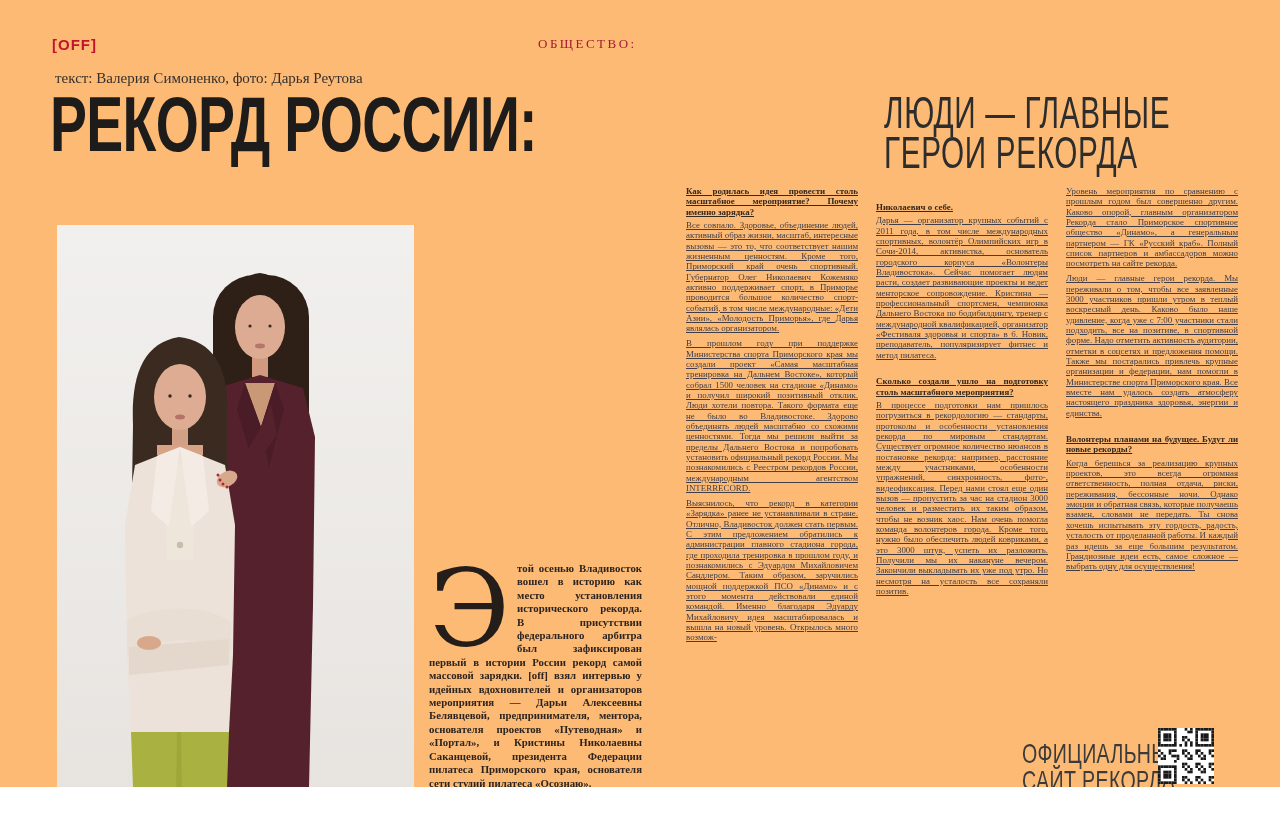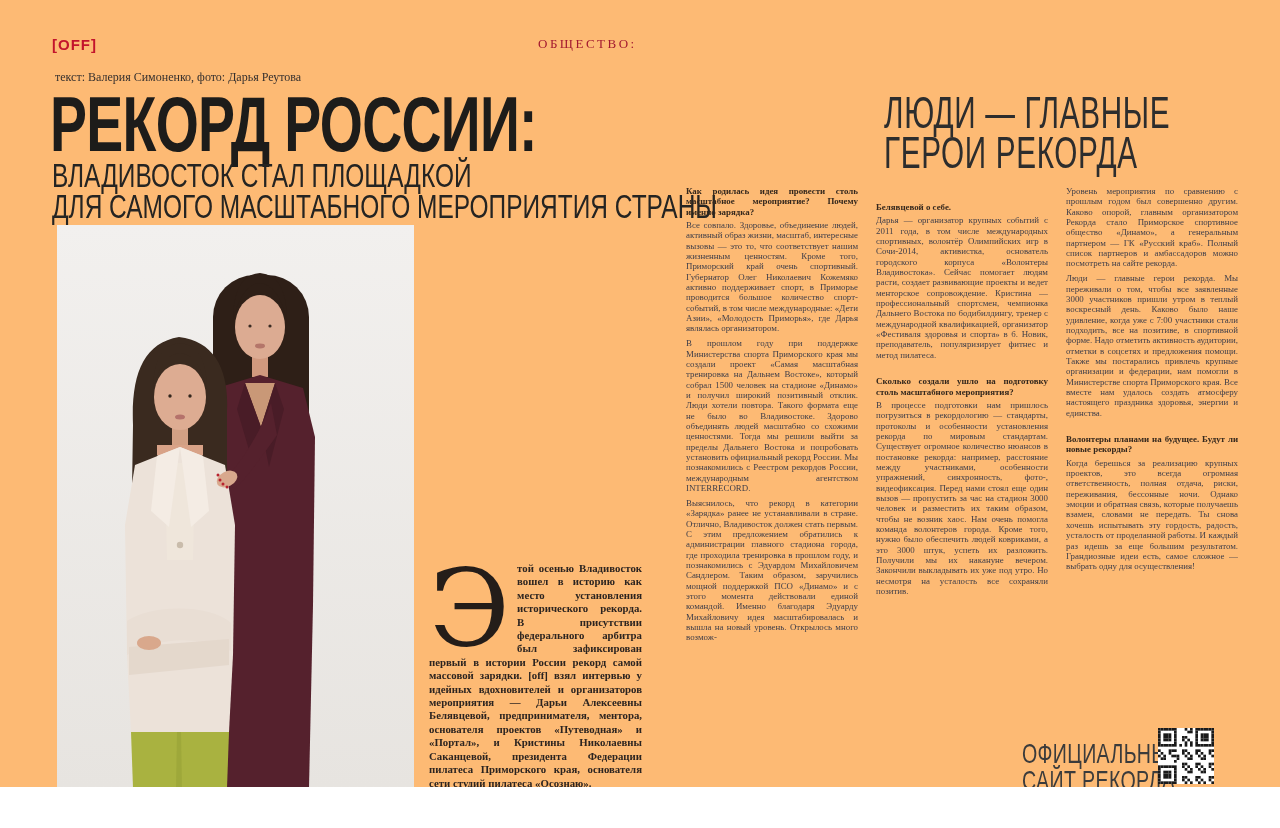--- a/index.html
+++ b/index.html
@@ -6,21 +6,21 @@
   .spread{position:relative;width:1280px;height:787px;background:#fdba74;overflow:hidden;
           font-family:"Liberation Serif",serif;}
   .abs{position:absolute;}
   .cond{display:inline-block;transform-origin:left top;white-space:nowrap;
         font-family:"Liberation Sans",sans-serif;}
 
   
   .brand{left:52px;top:36px;font-family:"Liberation Sans",sans-serif;font-weight:700;
          font-size:15px;letter-spacing:1px;color:#c3142c;}
   .section{left:514px;top:36px;font-size:13px;letter-spacing:2.5px;color:#a2182f;margin-left:24px;}
-  .byline{left:55px;top:70px;font-size:12px;color:#35302e;}
+  .byline{left:55px;top:70px;font-size:15px;color:#35302e;}
   .big-title{left:50px;top:86px;font-size:77px;font-weight:700;letter-spacing:-1px;
              color:#1d1c1a;transform:scaleX(0.72);line-height:1;}
   .subtitle{left:52px;top:160px;color:#252422;}
   .subtitle .cond{display:block;font-size:34px;line-height:31px;font-weight:400;
                   transform:scaleX(0.72);letter-spacing:0;}
 
   
   .photo{left:57px;top:225px;width:357px;height:563px;}
   .photo svg{display:block;}
 
@@ -35,42 +35,38 @@
           font-size:13.5px;color:#2b2b2b;}
   .footer{left:429px;top:791px;width:213px;text-align:right;font-size:16px;color:#3d3d3d;font-weight:bold;}
 
   
   .r-title{left:884px;top:93px;color:#2d2d2d;}
   .r-title .cond{display:block;font-size:45px;line-height:40px;font-weight:400;
                  transform:scaleX(0.66);letter-spacing:1px;}
   .col{top:186px;width:172px;font-size:8.9px;line-height:10.35px;text-align:justify;
        color:#3f3e49;}
   .col-1{left:686px;} .col-2{left:876px;} .col-3{left:1066px;}
-  .col p{margin:0 0 4.5px 0;}
+  .col p{margin:0 0 4.5px 0;text-decoration:underline;}
   .question{font-weight:700;color:#35281d;margin:16px 0 3px 0 !important;}
   .question.first{margin-top:0 !important;}
 
   .site-label{left:1022px;top:741px;color:#3b3b3b;}
   .site-label .cond{display:block;font-size:28px;line-height:26.5px;font-weight:400;
                     transform:scaleX(0.70);letter-spacing:0.5px;}
   .qr{left:1158px;top:728px;width:56px;height:56px;background:#ffffff;}
 </style>
 </head>
 <body>
 
 <div class="spread">
 
   <div class="abs brand">[OFF]</div>
   <div class="abs section">ОБЩЕСТВО:</div>
   <div class="abs byline">текст: Валерия Симоненко, фото: Дарья Реутова</div>
   <div class="abs big-title cond">РЕКОРД РОССИИ:</div>
-  <div class="abs subtitle">
-    <span class="cond">ВЛАДИВОСТОК СТАЛ ПЛОЩАДКОЙ</span>
-    <span class="cond">ДЛЯ САМОГО МАСШТАБНОГО МЕРОПРИЯТИЯ СТРАНЫ</span>
-  </div>
 
   <div class="abs photo">
     <svg width="357" height="563" viewBox="0 0 357 563" preserveAspectRatio="none">
       <defs>
         <linearGradient id="bgGrad" x1="0" y1="0" x2="0" y2="1">
           <stop offset="0" stop-color="#f2f0ee"></stop>
           <stop offset="1" stop-color="#e7e4e0"></stop>
         </linearGradient>
       </defs>
       <rect width="357" height="563" fill="url(#bgGrad)"></rect>
@@ -128,21 +124,21 @@
   </div>
 
   <div class="abs col col-1">
     <p class="question first">Как родилась идея провести столь масштабное мероприятие? Почему именно зарядка?</p>
     <p>Все совпало. Здоровье, объединение людей, активный образ жизни, масштаб, интересные вызовы — это то, что соответствует нашим жизненным ценностям. Кроме того, Приморский край очень спортивный. Губернатор Олег Николаевич Кожемяко активно поддерживает спорт, в Приморье проводится большое количество спорт-событий, в том числе международные: «Дети Азии», «Молодость Приморья», где Дарья являлась организатором.</p>
     <p>В прошлом году при поддержке Министерства спорта Приморского края мы создали проект «Самая масштабная тренировка на Дальнем Востоке», который собрал 1500 человек на стадионе «Динамо» и получил широкий позитивный отклик. Люди хотели повтора. Такого формата еще не было во Владивостоке. Здорово объединять людей масштабно со схожими ценностями. Тогда мы решили выйти за пределы Дальнего Востока и попробовать установить официальный рекорд России. Мы познакомились с Реестром рекордов России, международным агентством INTERRECORD.</p>
     <p>Выяснилось, что рекорд в категории «Зарядка» ранее не устанавливали в стране. Отлично, Владивосток должен стать первым. С этим предложением обратились к администрации главного стадиона города, где проходила тренировка в прошлом году, и познакомились с Эдуардом Михайловичем Сандлером. Таким образом, заручились мощной поддержкой ПСО «Динамо» и с этого момента действовали единой командой. Именно благодаря Эдуарду Михайловичу идея масштабировалась и вышла на новый уровень. Открылось много возмож-</p>
   </div>
 
   <div class="abs col col-2">
-    <p class="question">Белявцевой о себе.</p>
+    <p class="question">Николаевич о себе.</p>
     <p>Дарья — организатор крупных событий с 2011 года, в том числе международных спортивных, волонтёр Олимпийских игр в Сочи-2014, активистка, основатель городского корпуса «Волонтеры Владивостока». Сейчас помогает людям расти, создает развивающие проекты и ведет менторское сопровождение. Кристина — профессиональный спортсмен, чемпионка Дальнего Востока по бодибилдингу, тренер с международной квалификацией, организатор «Фестиваля здоровья и спорта» в б. Новик, преподаватель, популяризирует фитнес и метод пилатеса.</p>
     <p class="question">Сколько создали ушло на подготовку столь масштабного мероприятия?</p>
     <p>В процессе подготовки нам пришлось погрузиться в рекордологию — стандарты, протоколы и особенности установления рекорда по мировым стандартам. Существует огромное количество нюансов в постановке рекорда: например, расстояние между участниками, особенности упражнений, синхронность, фото-, видеофиксация. Перед нами стоял еще один вызов — пропустить за час на стадион 3000 человек и разместить их таким образом, чтобы не возник хаос. Нам очень помогла команда волонтеров города. Кроме того, нужно было обеспечить людей ковриками, а это 3000 штук, успеть их разложить. Получили мы их накануне вечером. Закончили выкладывать их уже под утро. Но несмотря на усталость все сохраняли позитив.</p>
   </div>
 
   <div class="abs col col-3">
     <p>Уровень мероприятия по сравнению с прошлым годом был совершенно другим. Каково опорой, главным организатором Рекорда стало Приморское спортивное общество «Динамо», а генеральным партнером — ГК «Русский краб». Полный список партнеров и амбассадоров можно посмотреть на сайте рекорда.</p>
     <p>Люди — главные герои рекорда. Мы переживали о том, чтобы все заявленные 3000 участников пришли утром в теплый воскресный день. Каково было наше удивление, когда уже с 7:00 участники стали подходить, все на позитиве, в спортивной форме. Надо отметить активность аудитории, отметки в соцсетях и предложения помощи. Также мы постарались привлечь крупные организации и федерации, нам помогли в Министерстве спорта Приморского края. Все вместе нам удалось создать атмосферу настоящего праздника здоровья, энергии и единства.</p>
     <p class="question">Волонтеры планами на будущее. Будут ли новые рекорды?</p>
     <p>Когда берешься за реализацию крупных проектов, это всегда огромная ответственность, полная отдача, риски, переживания, бессонные ночи. Однако эмоции и обратная связь, которые получаешь взамен, словами не передать. Ты снова хочешь испытывать эту гордость, радость, усталость от проделанной работы. И каждый раз идешь за еще большим результатом. Грандиозные идеи есть, самое сложное — выбрать одну для осуществления!</p>

